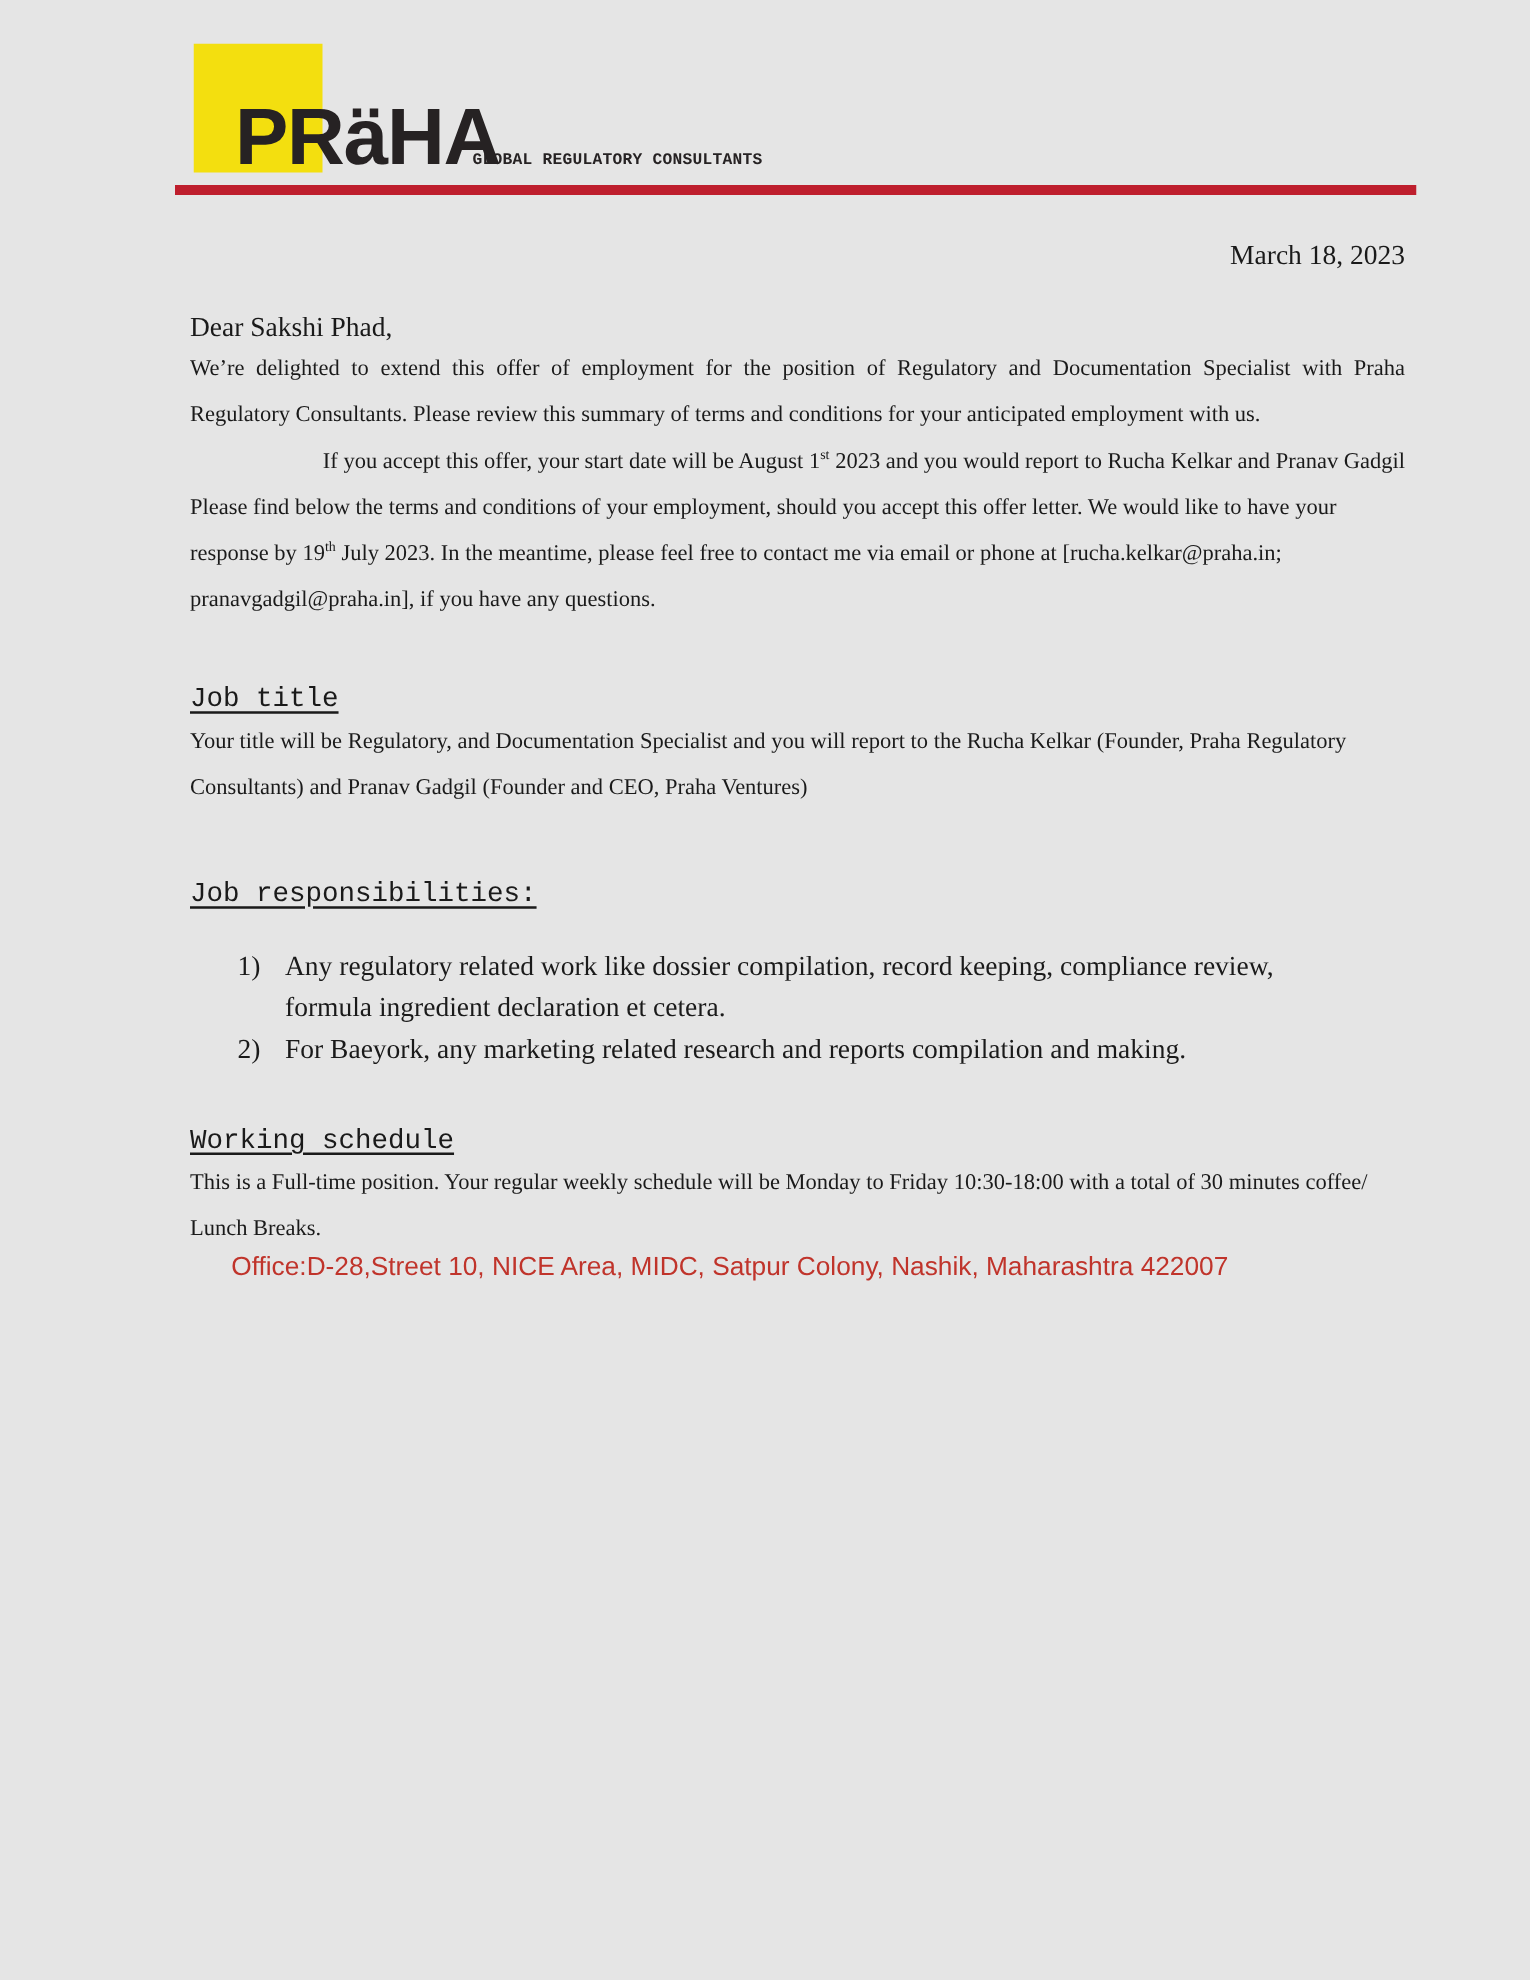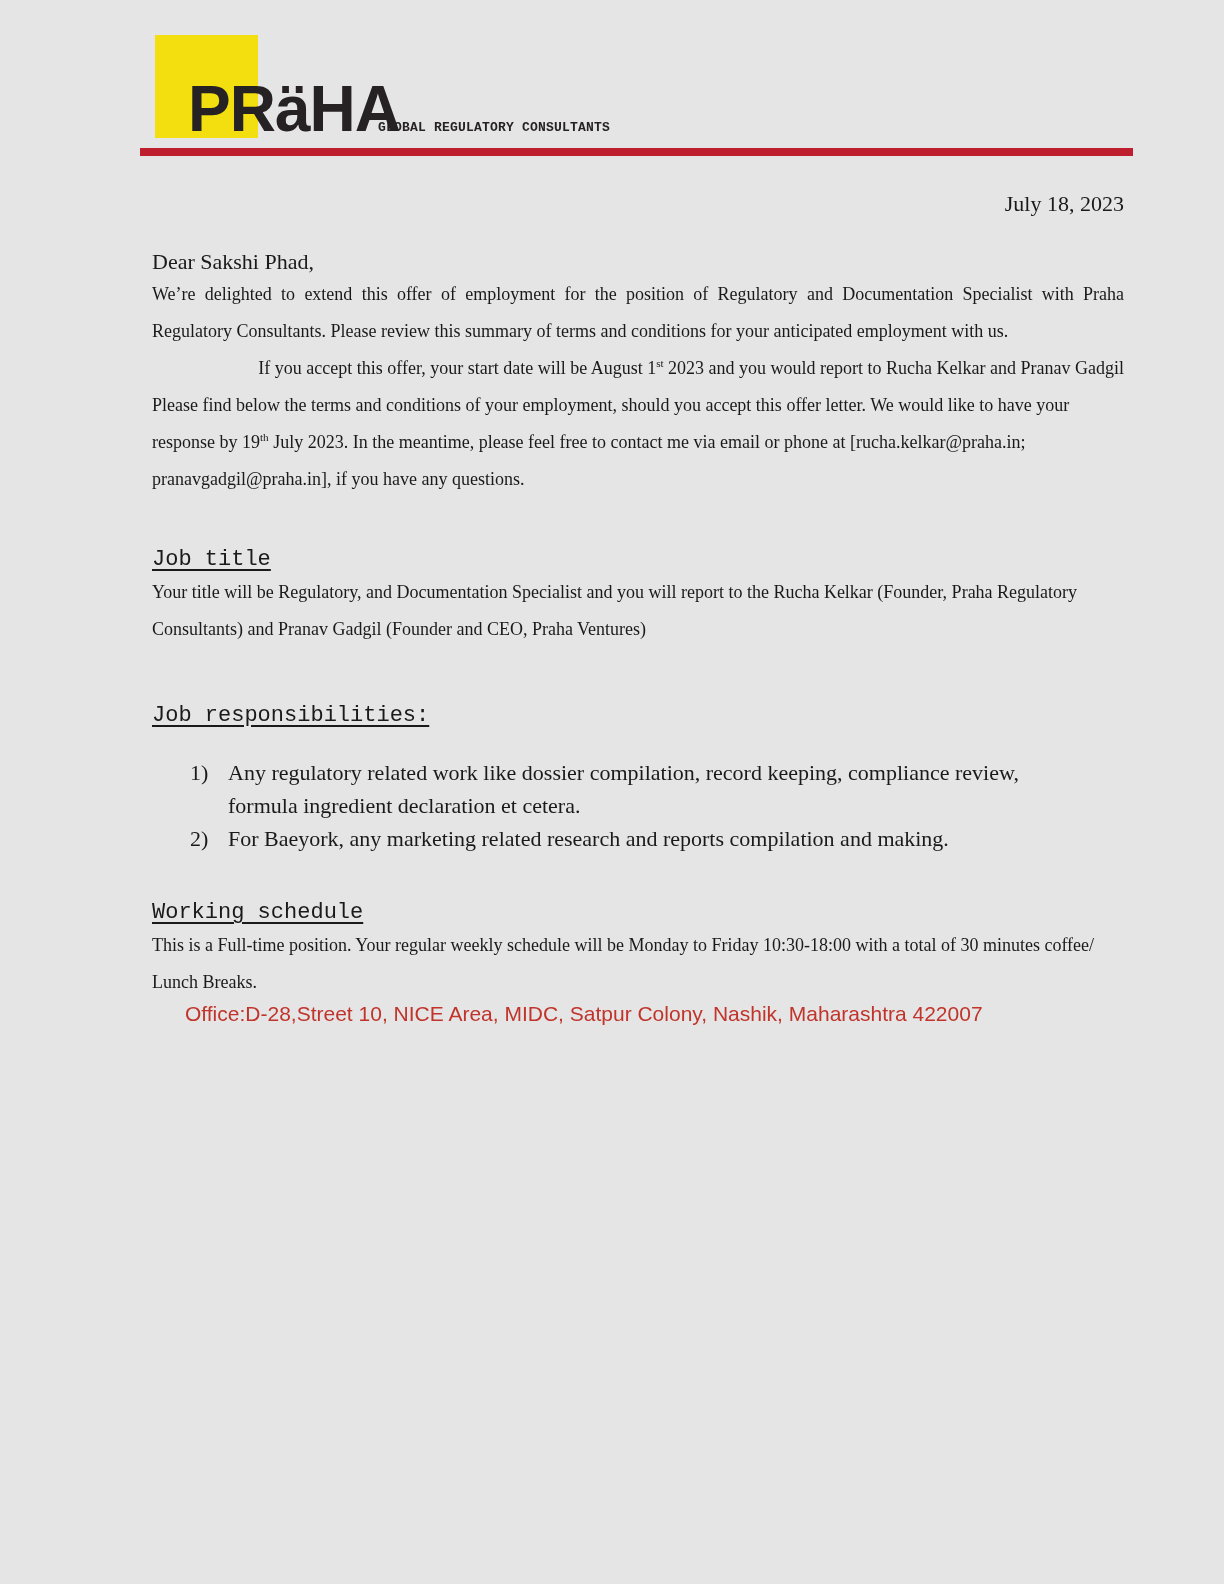--- a/index.html
+++ b/index.html
@@ -124,21 +124,21 @@
 <div class="page">
   <div class="content">
 
     <div class="logo-row">
       <div class="logo-box" style="background-color: rgb(243, 223, 15);"></div>
       <div class="logo-wordmark" style="color: rgb(38, 34, 35);">PRäHA</div>
       <div class="logo-tagline" style="color: rgb(38, 34, 35);">GLOBAL REGULATORY CONSULTANTS</div>
     </div>
     <div class="rule" style="background-color: rgb(190, 30, 45);"></div>
 
-    <div class="date">July 18, 2023</div>
+    <div class="date">March 18, 2023</div>
     <div class="salutation">Dear Sakshi Phad,</div>
 
     <p class="body justify mt-p1">We’re delighted to extend this offer of employment for the position of Regulatory and Documentation Specialist with Praha Regulatory Consultants. Please review this summary of terms and conditions for your anticipated employment with us.</p>
 
     <p class="body mt-p2"><span>If you accept this offer, your start date will be August 1</span><sup>st</sup><span> 2023 and you would report to Rucha Kelkar and Pranav Gadgil</span></p>
 
     <p class="body mt-p3"><span>Please find below the terms and conditions of your employment, should you accept this offer letter. We would like to have your response by 19</span><sup>th</sup><span> July 2023. In the meantime, please feel free to contact me via email or phone at [rucha.kelkar@praha.in; pranavgadgil@praha.in], if you have any questions.</span></p>
 
     <div class="heading mt-h1">Job title</div>
     <p class="body mt-p4">Your title will be Regulatory, and Documentation Specialist and you will report to the Rucha Kelkar (Founder, Praha Regulatory Consultants) and Pranav Gadgil (Founder and CEO, Praha Ventures)</p>

